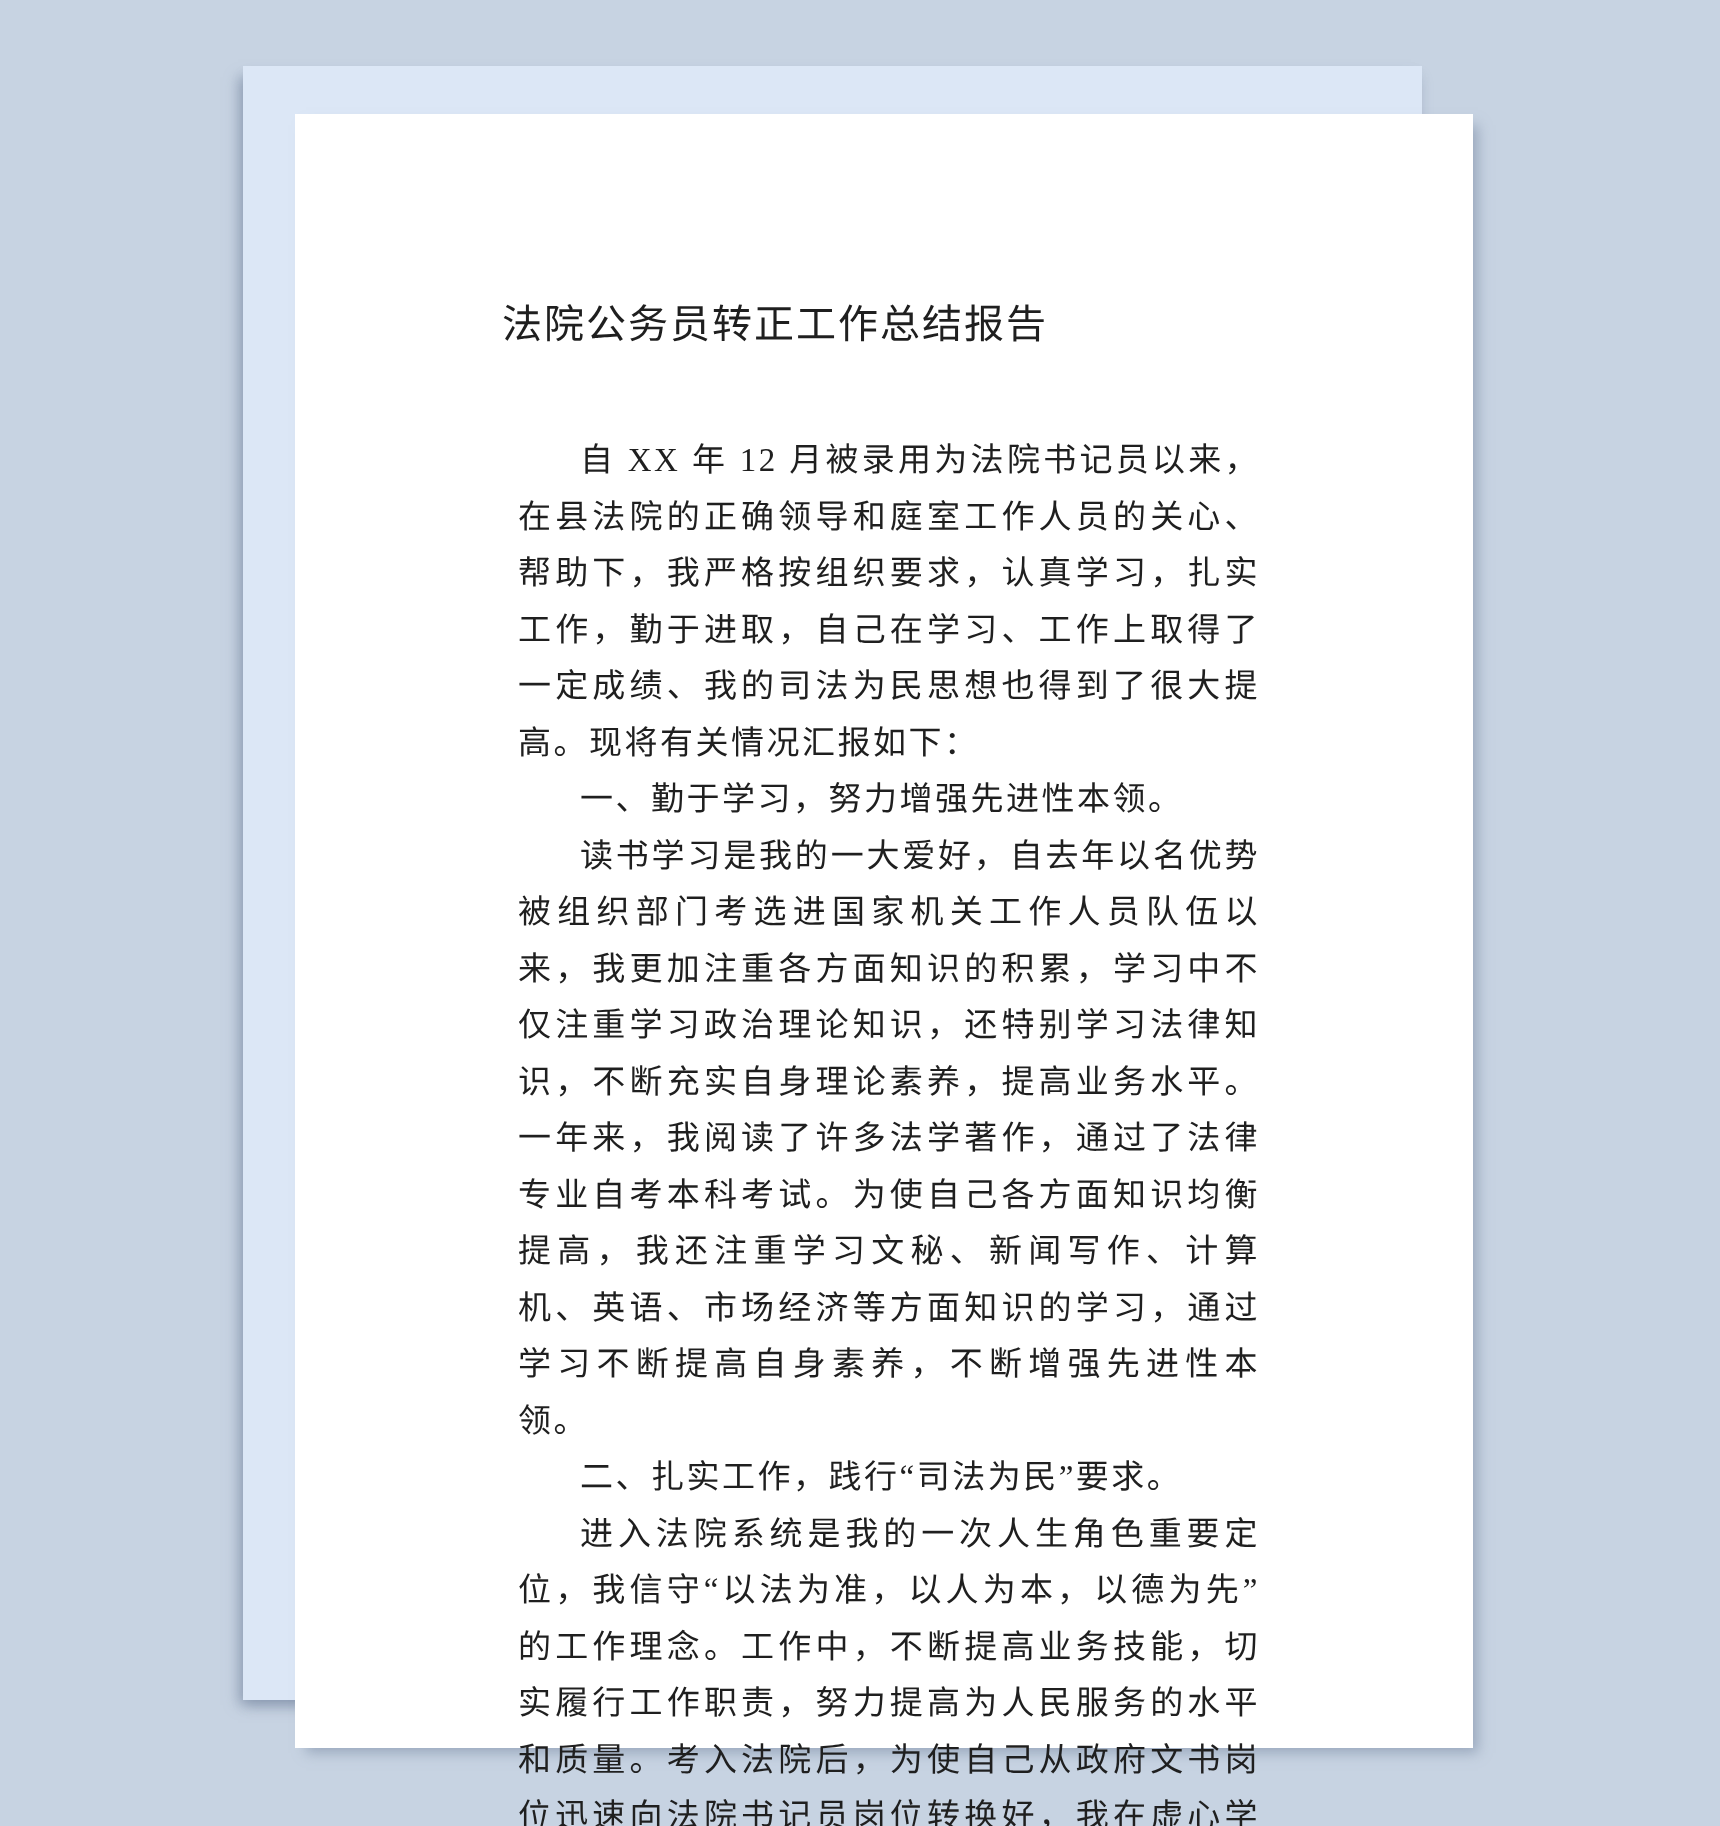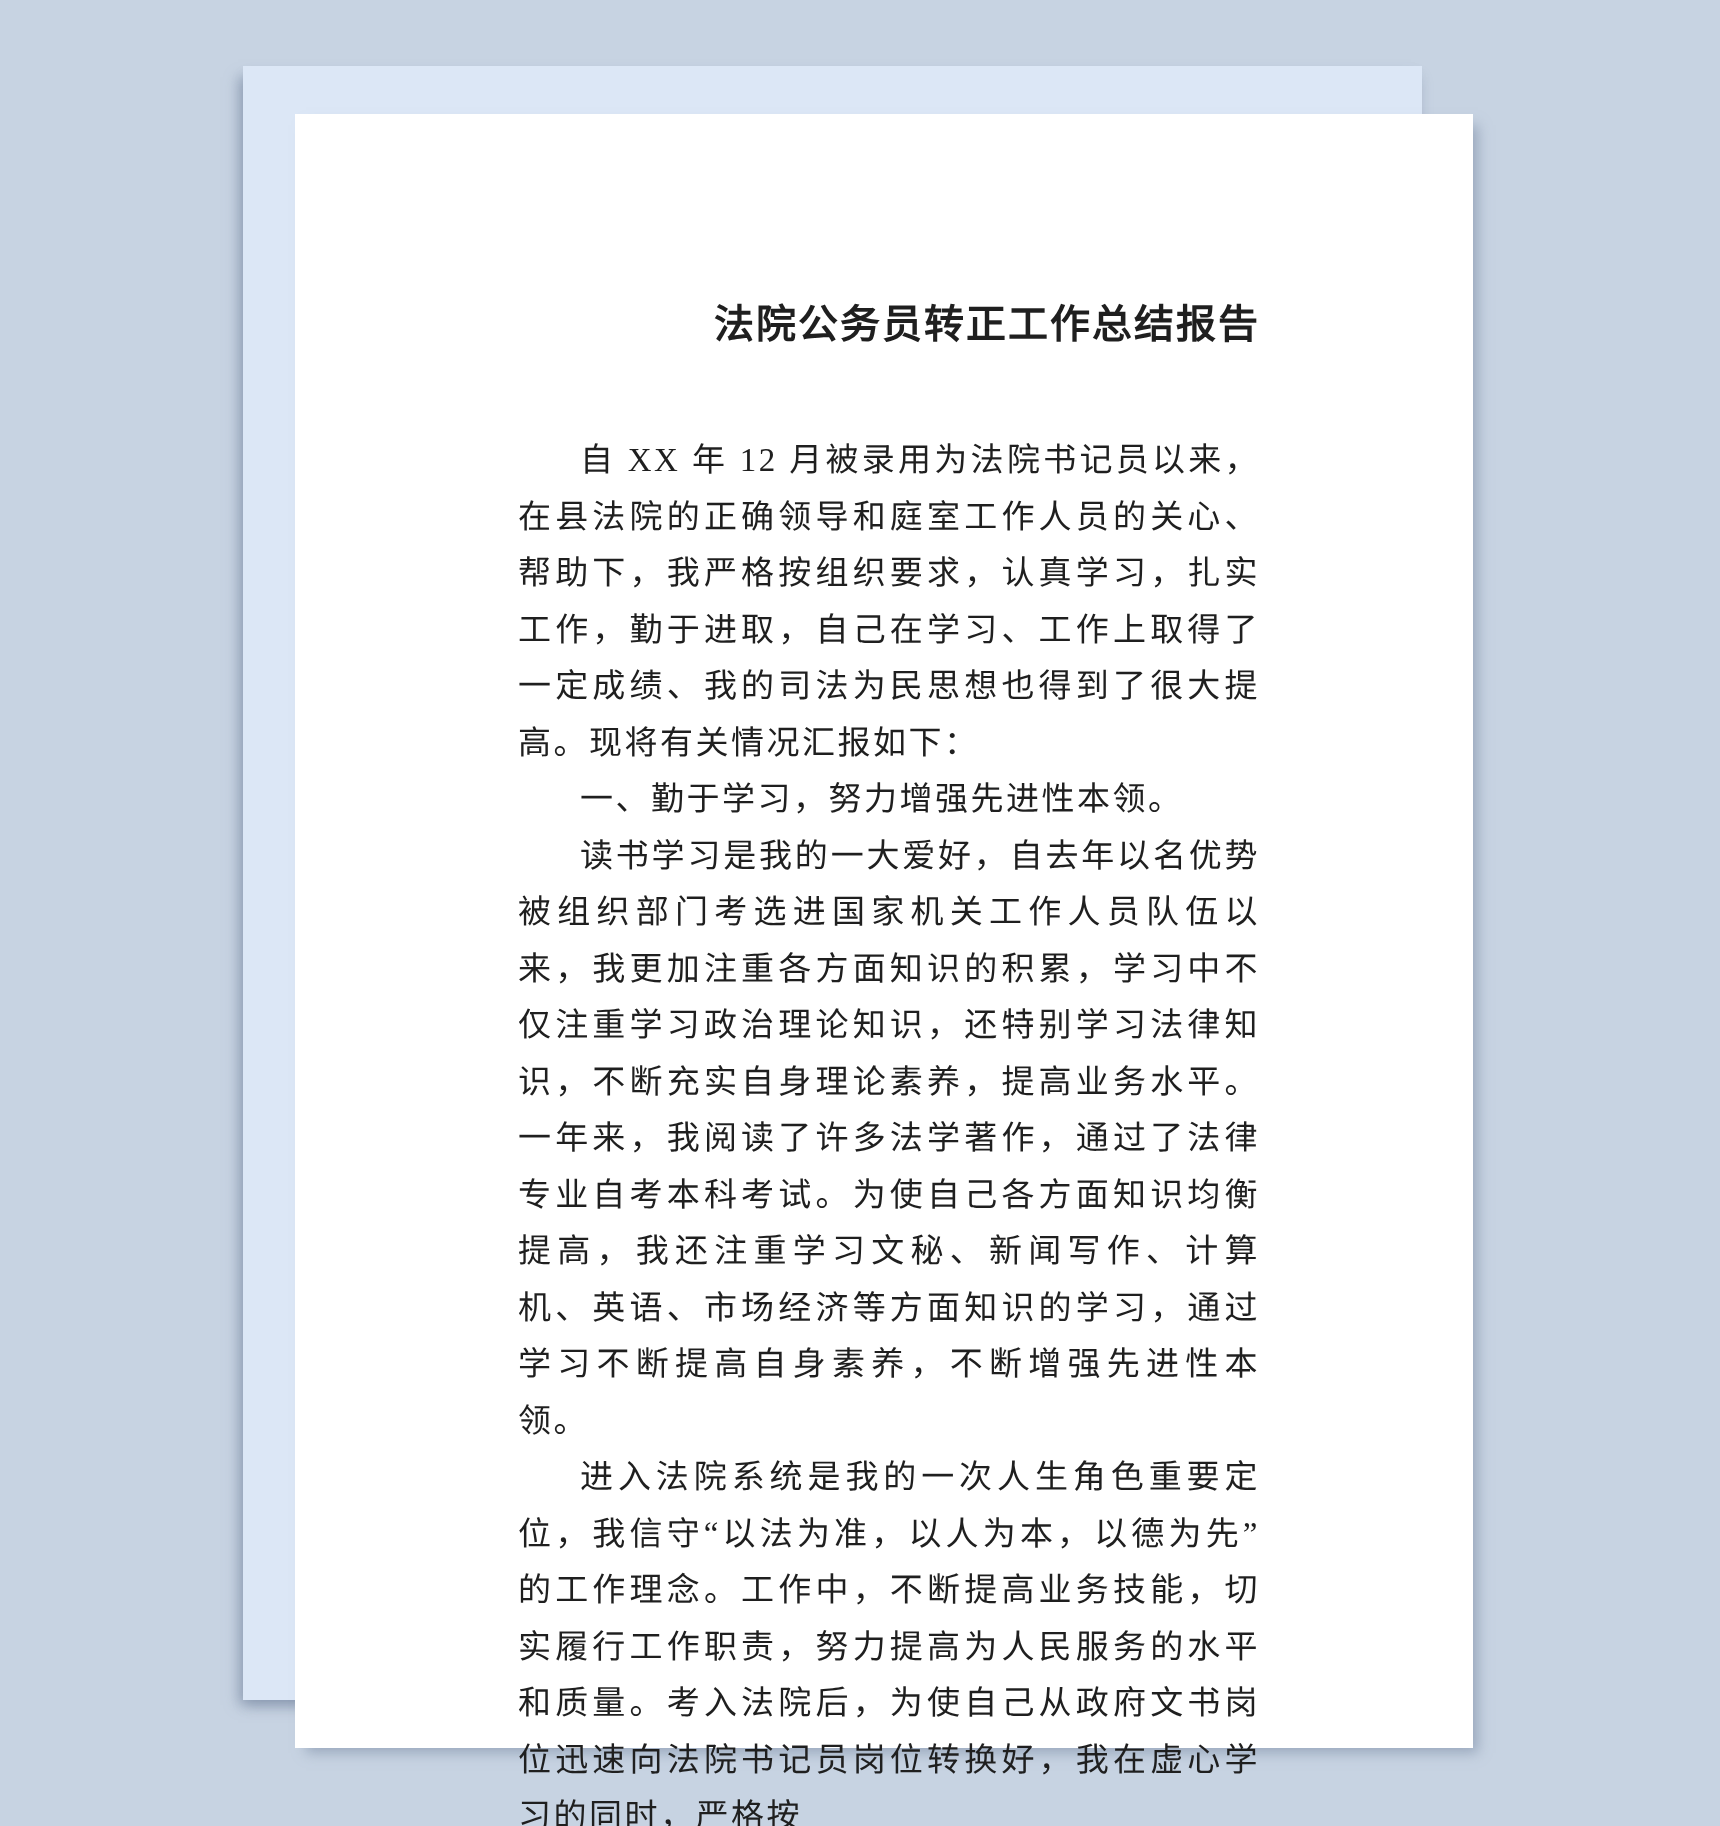--- a/index.html
+++ b/index.html
@@ -37,25 +37,25 @@
     background: var(--page, #ffffff);
     box-shadow: 8px 8px 12px -3px rgba(118, 134, 160, 0.55);
   }
   .doc-content {
     padding: 188px 213px 0 207px;
     width: 100%;
     height: 100%;
   }
   .doc-title {
     font-family: "Liberation Sans", sans-serif;
-    font-weight: 700;
+    font-weight: 400;
     font-size: 40px;
     line-height: 44px;
     letter-spacing: 2px;
-    text-align: right;
+    text-align: left;
     color: var(--text, #1f1f1f);
   }
   .doc-body {
     margin-top: 86px;
   }
   .doc-par {
     font-size: 33px;
     line-height: 56.5px;
     letter-spacing: 2.5px;
     text-align: justify;
@@ -69,16 +69,17 @@
 
 <div class="page-back"></div>
 
 <div class="page-front">
   <div class="doc-content">
     <h1 class="doc-title">法院公务员转正工作总结报告</h1>
     <div class="doc-body">
         <p class="doc-par">自 XX 年 12 月被录用为法院书记员以来，在县法院的正确领导和庭室工作人员的关心、帮助下，我严格按组织要求，认真学习，扎实工作，勤于进取，自己在学习、工作上取得了一定成绩、我的司法为民思想也得到了很大提高。现将有关情况汇报如下：</p>
         <p class="doc-par">一、勤于学习，努力增强先进性本领。</p>
         <p class="doc-par">读书学习是我的一大爱好，自去年以名优势被组织部门考选进国家机关工作人员队伍以来，我更加注重各方面知识的积累，学习中不仅注重学习政治理论知识，还特别学习法律知识，不断充实自身理论素养，提高业务水平。一年来，我阅读了许多法学著作，通过了法律专业自考本科考试。为使自己各方面知识均衡提高，我还注重学习文秘、新闻写作、计算机、英语、市场经济等方面知识的学习，通过学习不断提高自身素养，不断增强先进性本领。</p>
+        <p class="doc-par">二、扎实工作，践行“司法为民”要求。</p>
         <p class="doc-par">进入法院系统是我的一次人生角色重要定位，我信守“以法为准，以人为本，以德为先”的工作理念。工作中，不断提高业务技能，切实履行工作职责，努力提高为人民服务的水平和质量。考入法院后，为使自己从政府文书岗位迅速向法院书记员岗位转换好，我在虚心学习的同时，严格按</p>
       </div>
   </div>
 </div>
 
 </body></html>

